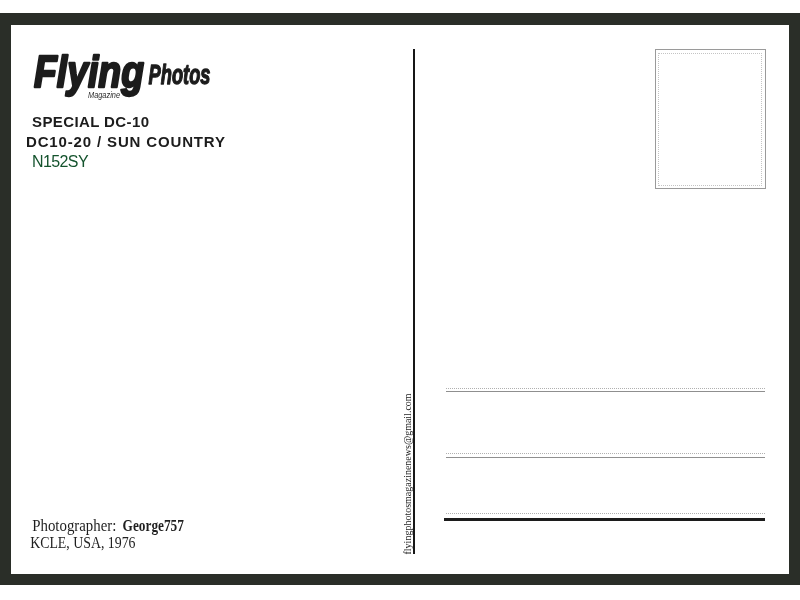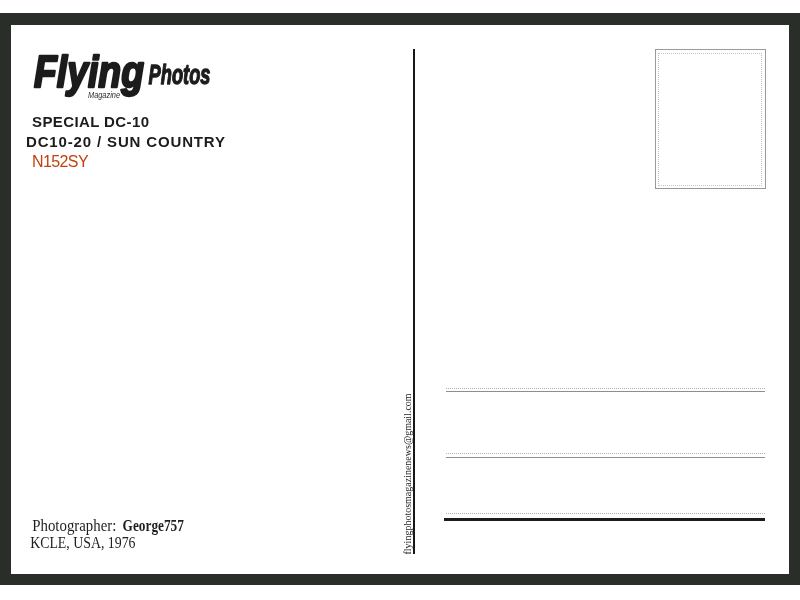--- a/index.html
+++ b/index.html
@@ -19,21 +19,21 @@
 
   <text x="128.5" y="44.3" font-family="Liberation Sans" font-weight="bold" font-style="italic" font-size="27.5" fill="#1c1c1c" stroke="#1c1c1c" stroke-width="1.3" stroke-linejoin="round" textLength="62" lengthAdjust="spacingAndGlyphs">Photos</text>
 
   <text x="68" y="58.3" font-family="Liberation Sans" font-style="italic" font-size="9.5" fill="#2a2a2a" textLength="32" lengthAdjust="spacingAndGlyphs">Magazine</text>
 </svg>
 
 <div class="abs" style="left:32px;top:113.9px;font-size:15px;font-weight:bold;letter-spacing:0.4px;line-height:15px;color:#1c1c1c;">SPECIAL DC-10</div>
 
 <div class="abs" style="left:26px;top:133.9px;font-size:15px;font-weight:bold;letter-spacing:0.85px;line-height:15px;color:#1c1c1c;">DC10-20 / SUN COUNTRY</div>
 
-<div class="abs" style="left:32px;top:153.5px;font-size:16px;letter-spacing:-0.6px;line-height:16px;color:#c2410c;">N152SY</div>
+<div class="abs" style="left:32px;top:153.5px;font-size:16px;letter-spacing:-0.6px;line-height:16px;color:#14532d;">N152SY</div>
 
 <div class="abs" style="left:654.5px;top:49px;width:109px;height:138px;border:1px solid #9a9a9a;background:#fff;"></div>
 
 <div class="abs" style="left:658px;top:52.5px;width:102px;height:131px;border:1px dotted #c4c4c4;"></div>
 
 <div class="abs" style="left:412.5px;top:49px;width:2.5px;height:505px;background:#171717;"></div>
 
 <div class="abs" style="left:327px;top:468px;width:160px;height:13px;transform:rotate(-90deg);transform-origin:80px 6.5px;font-family:'Liberation Serif',serif;font-size:10px;line-height:13px;color:#1f1f1f;white-space:nowrap;">flyingphotosmagazinenews@gmail.com</div>
 
 <div class="abs" style="left:445.5px;top:387.5px;width:319px;height:0;border-top:1px dotted #b0b0b0;"></div>

